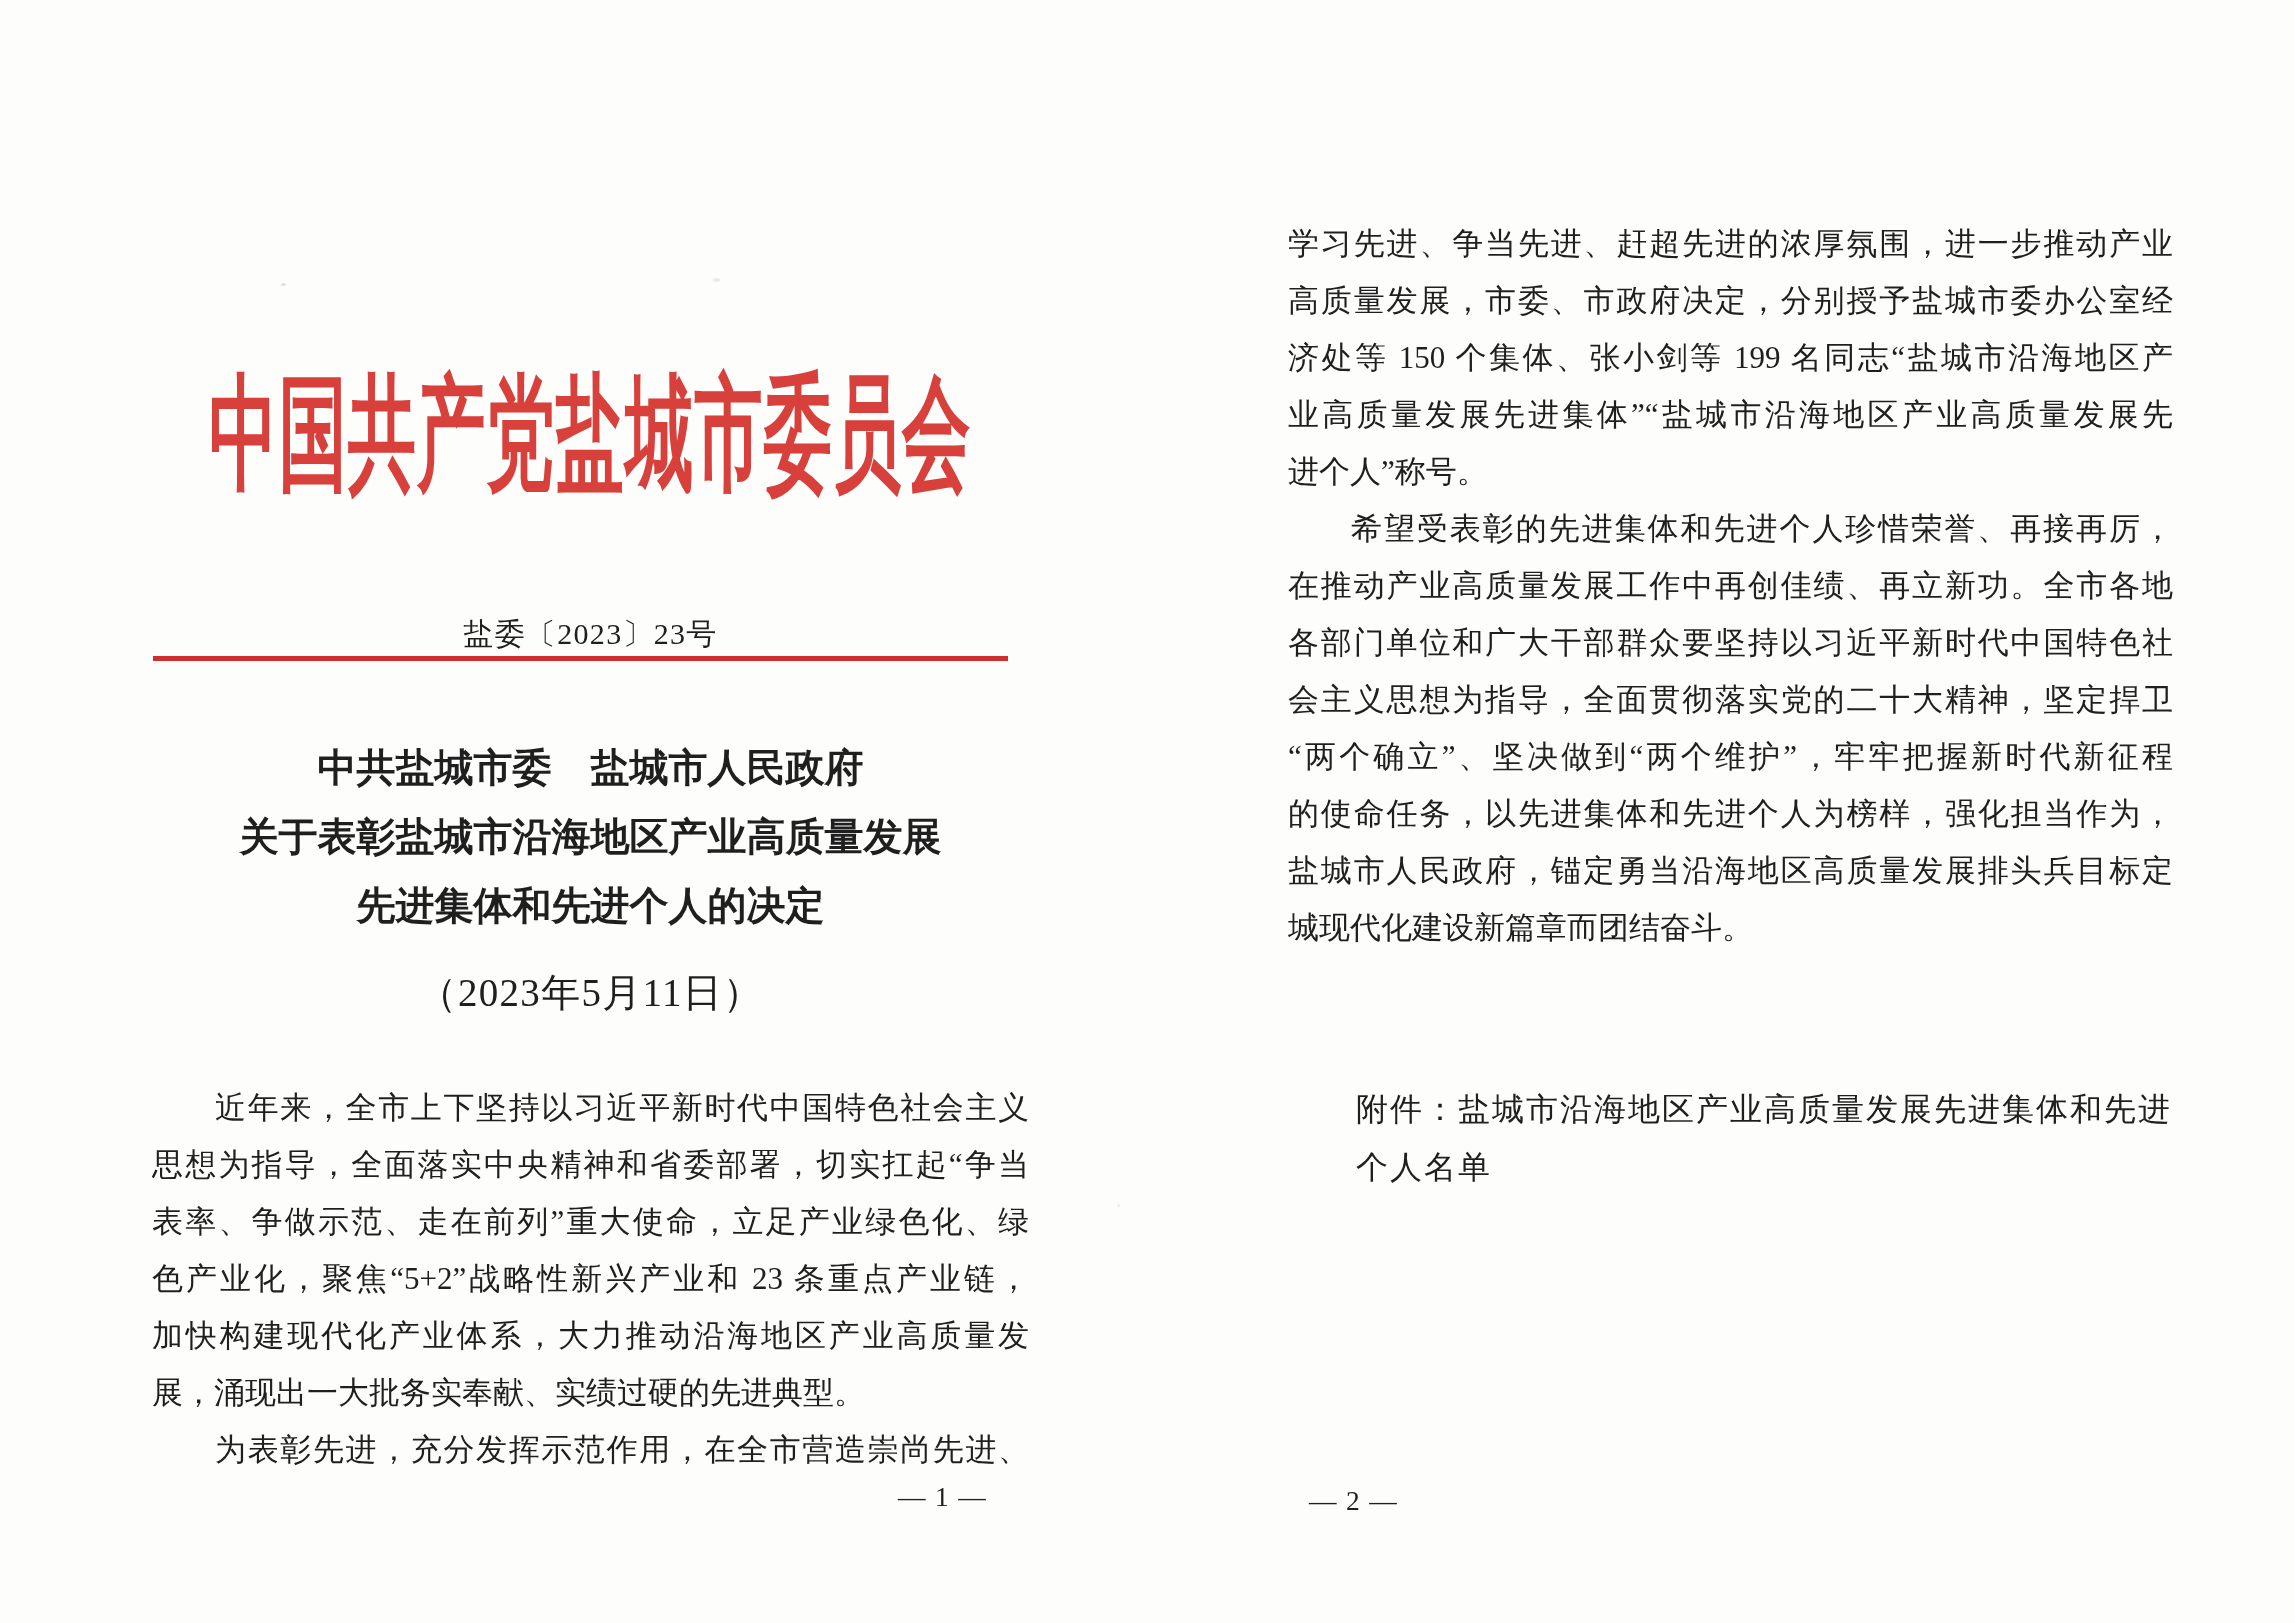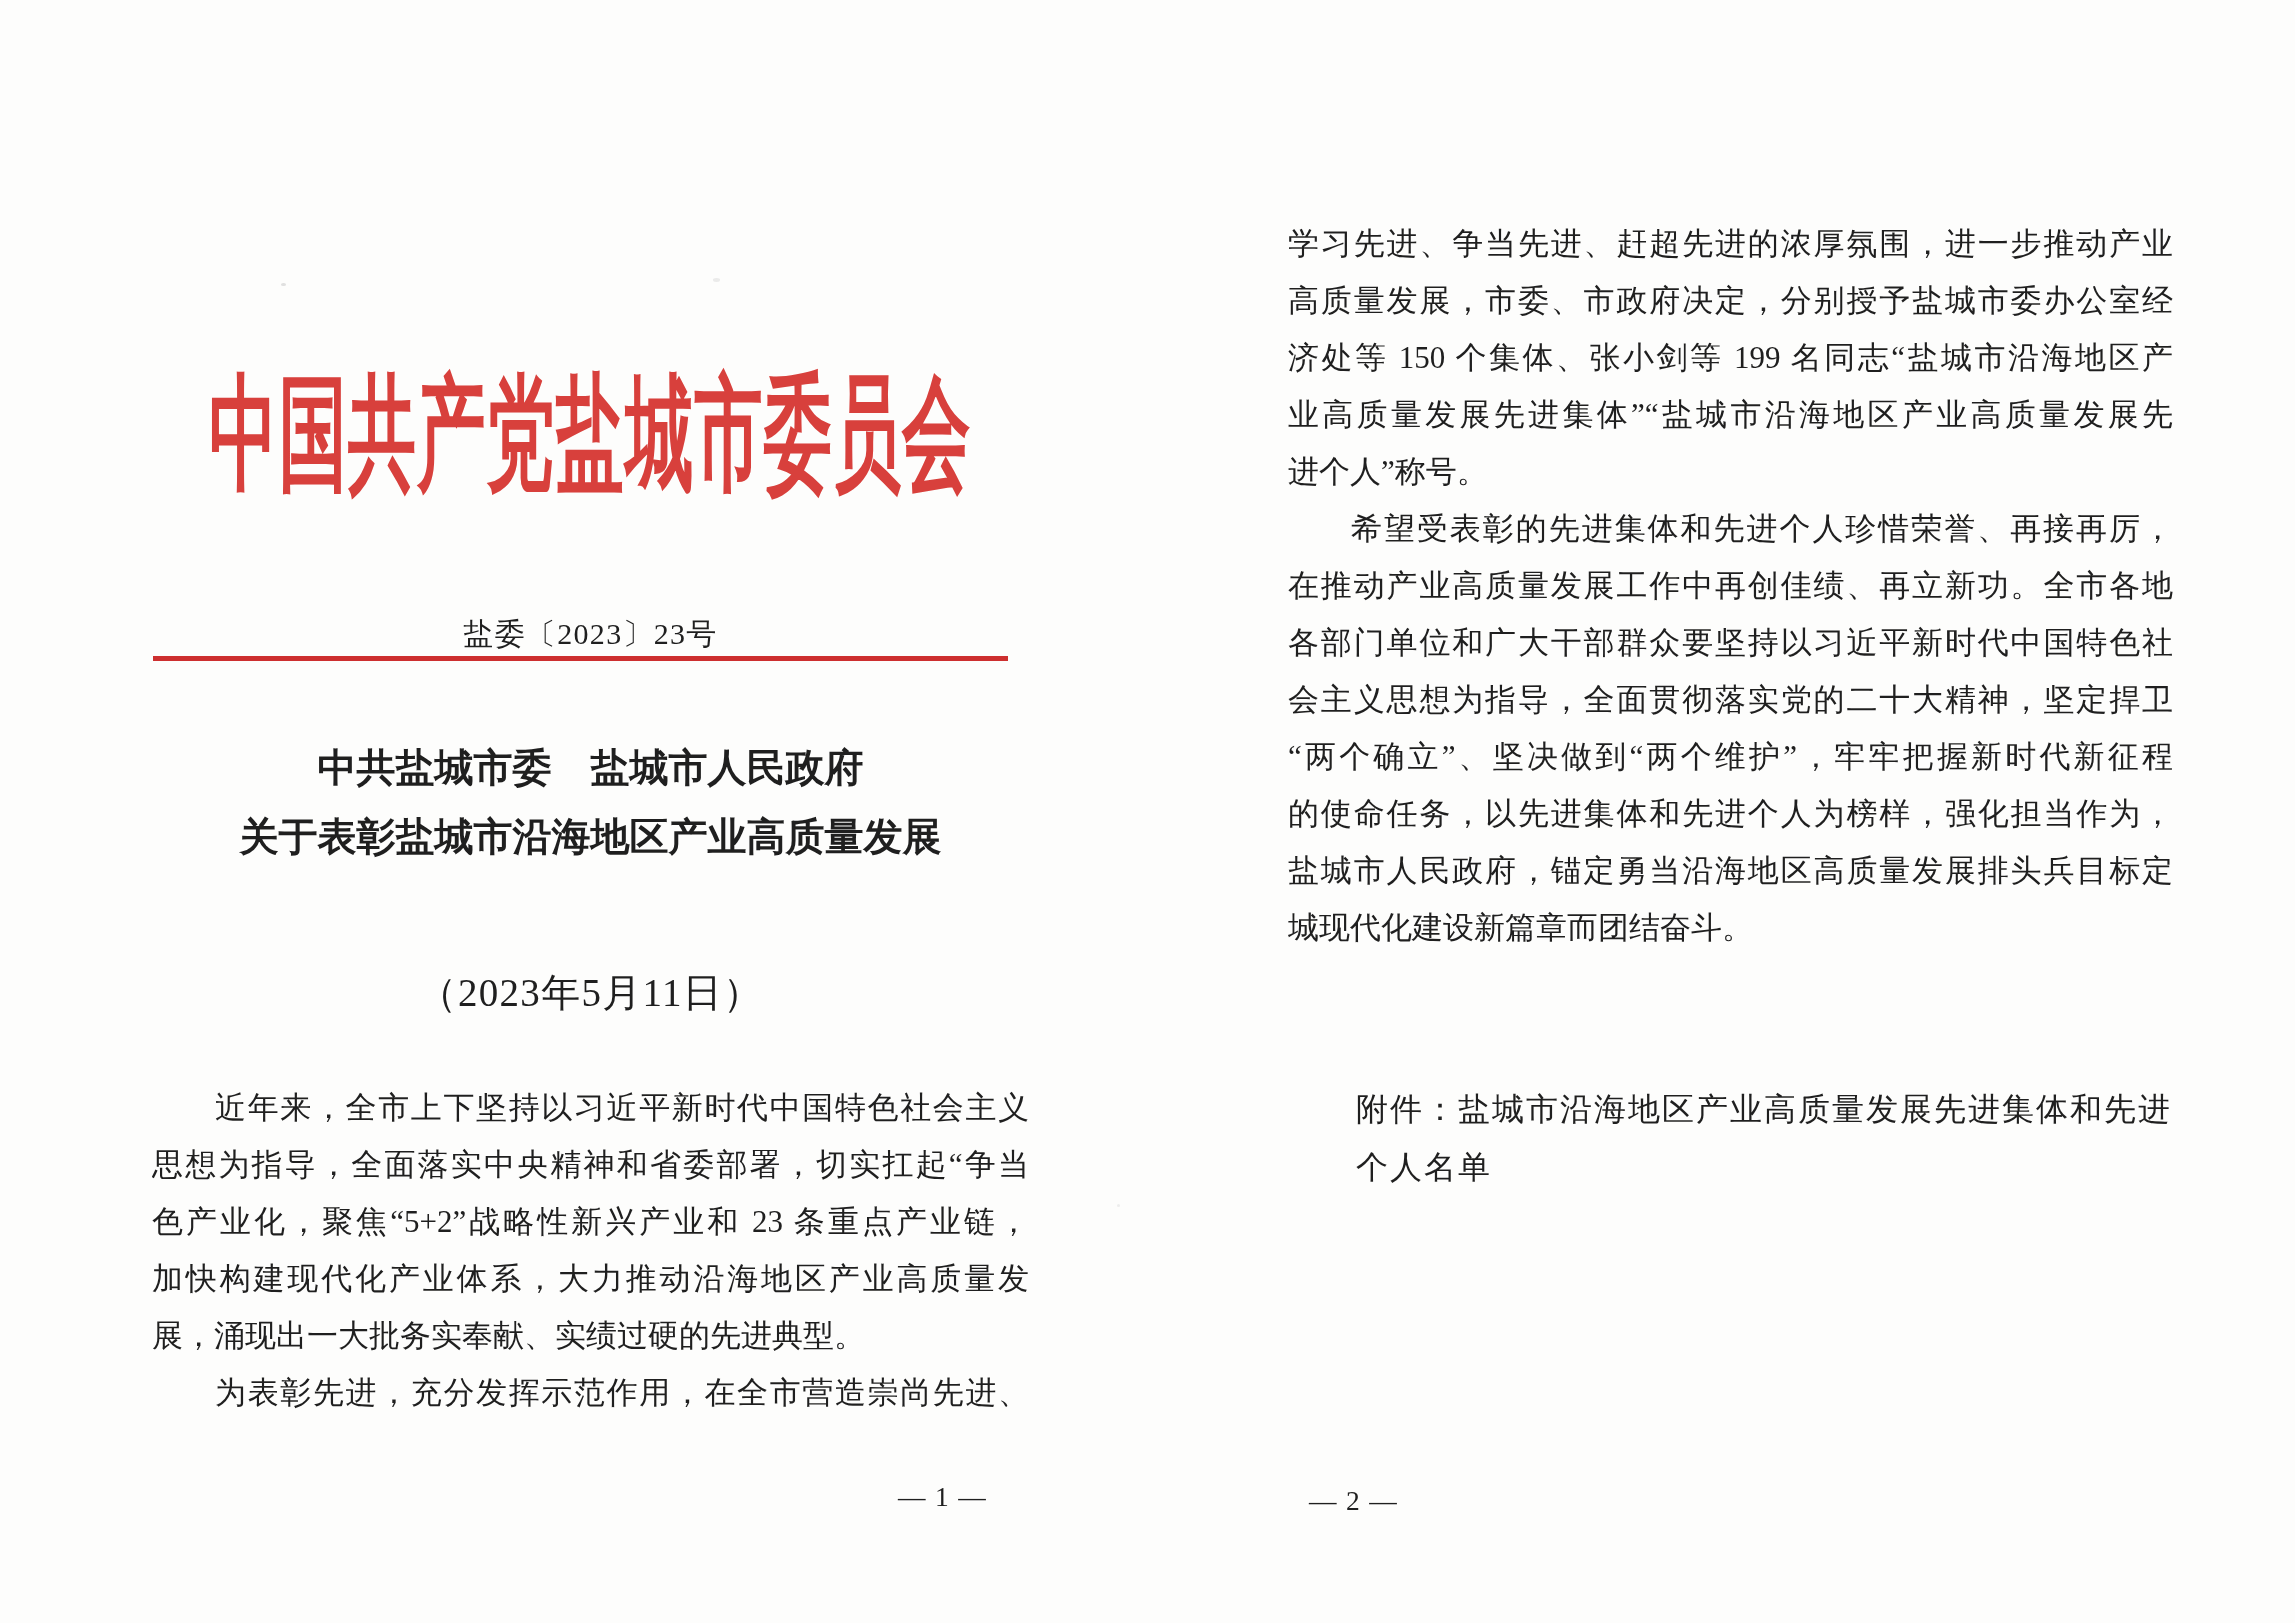--- a/index.html
+++ b/index.html
@@ -105,27 +105,29 @@
       <span class="org-title-text" style="color:#d8403c;">中国共产党盐城市委员会</span>
     </div>
 
     <div class="abs doc-number">盐委〔2023〕23号</div>
 
     <div class="abs red-divider" style="background:#cd2f2f;"></div>
 
     <div class="abs title-block">
       <div class="title-line">中共盐城市委　盐城市人民政府</div>
       <div class="title-line">关于表彰盐城市沿海地区产业高质量发展</div>
+      <div class="title-line">先进集体和先进个人的决定</div>
     </div>
 
     <div class="abs date-line">（2023年5月11日）</div>
 
     <div class="abs body-block-1">
       <div class="bline indent">近年来，全市上下坚持以习近平新时代中国特色社会主义</div>
       <div class="bline">思想为指导，全面落实中央精神和省委部署，切实扛起“争当</div>
+      <div class="bline">表率、争做示范、走在前列”重大使命，立足产业绿色化、绿</div>
       <div class="bline">色产业化，聚焦“5+2”战略性新兴产业和 23 条重点产业链，</div>
       <div class="bline">加快构建现代化产业体系，大力推动沿海地区产业高质量发</div>
       <div class="bline last">展，涌现出一大批务实奉献、实绩过硬的先进典型。</div>
       <div class="bline indent">为表彰先进，充分发挥示范作用，在全市营造崇尚先进、</div>
     </div>
 
     <div class="abs page-number pn-1">— 1 —</div>
   </div>
 
   <div>

